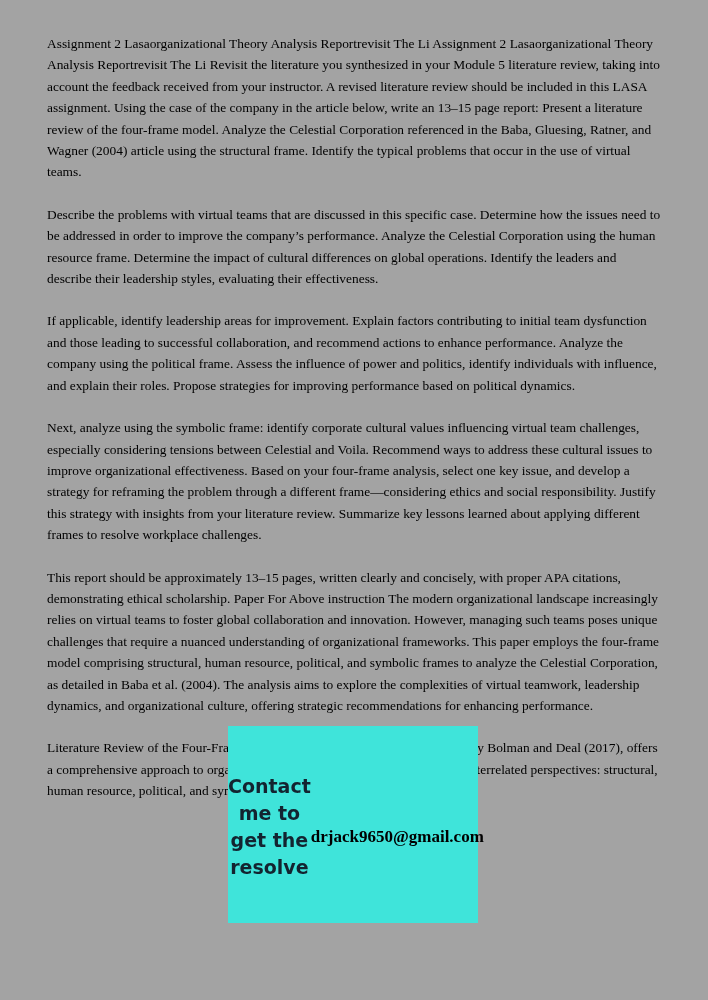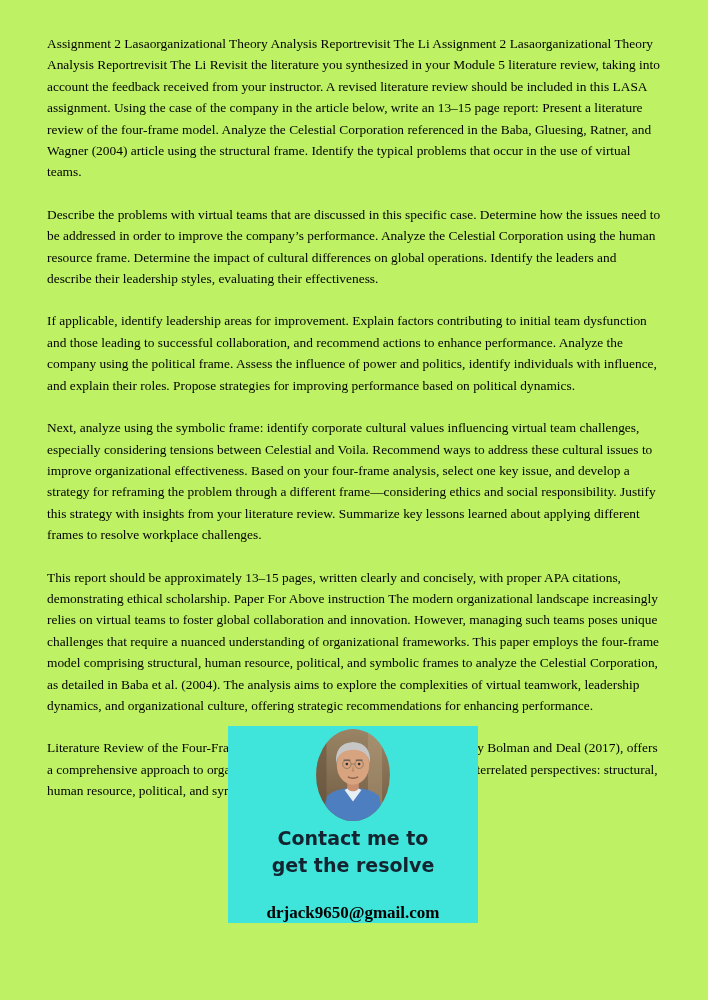--- a/index.html
+++ b/index.html
@@ -4,21 +4,21 @@
 <style>
   html, body {
     margin: 0;
     padding: 0;
     background: #ffffff;
   }
   .page {
     position: relative;
     width: 708px;
     height: 1000px;
-    background: #bef264;
+    background: #a3a3a3;
     overflow: hidden;
     font-family: "Liberation Serif", serif;
     color: #000000;
   }
   .text-col {
     position: absolute;
     left: 47px;
     top: 33px;
     width: 616px;
     font-size: 13.4px;
@@ -28,21 +28,21 @@
     margin: 0 0 21px 0;
   }
   .promo {
     position: absolute;
     left: 228px;
     top: 726px;
     width: 250px;
     height: 197px;
     background: #3fe4da;
     display: flex;
-    flex-direction: column;
+    flex-direction: row;
     align-items: center;
     box-sizing: border-box;
   }
   .portrait {
     margin-top: 3px;
     width: 114px;
     height: 142px;
     display: block;
   }
   .promo-lines {

